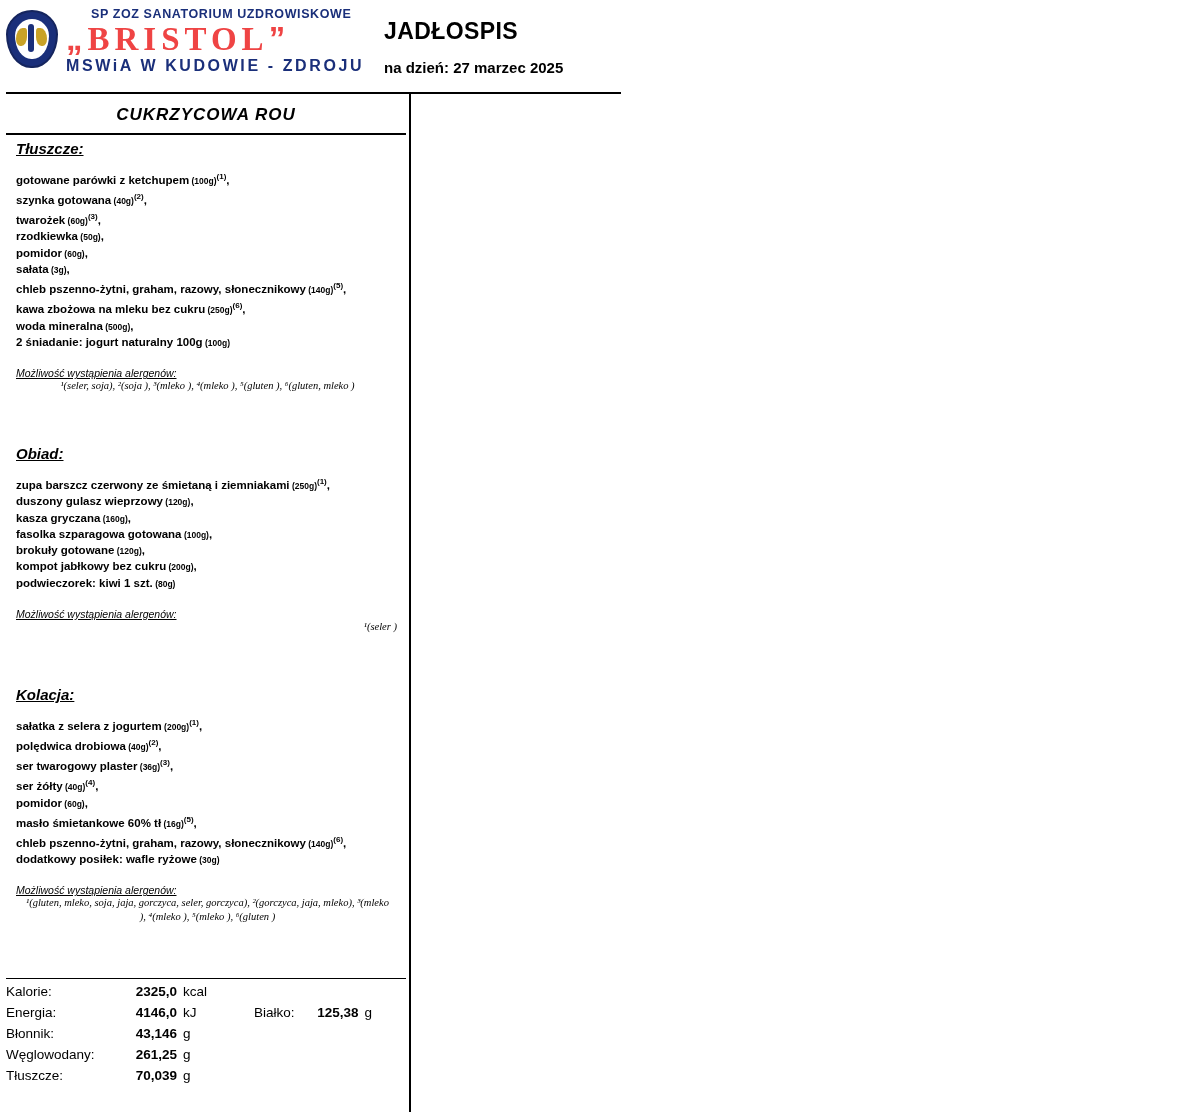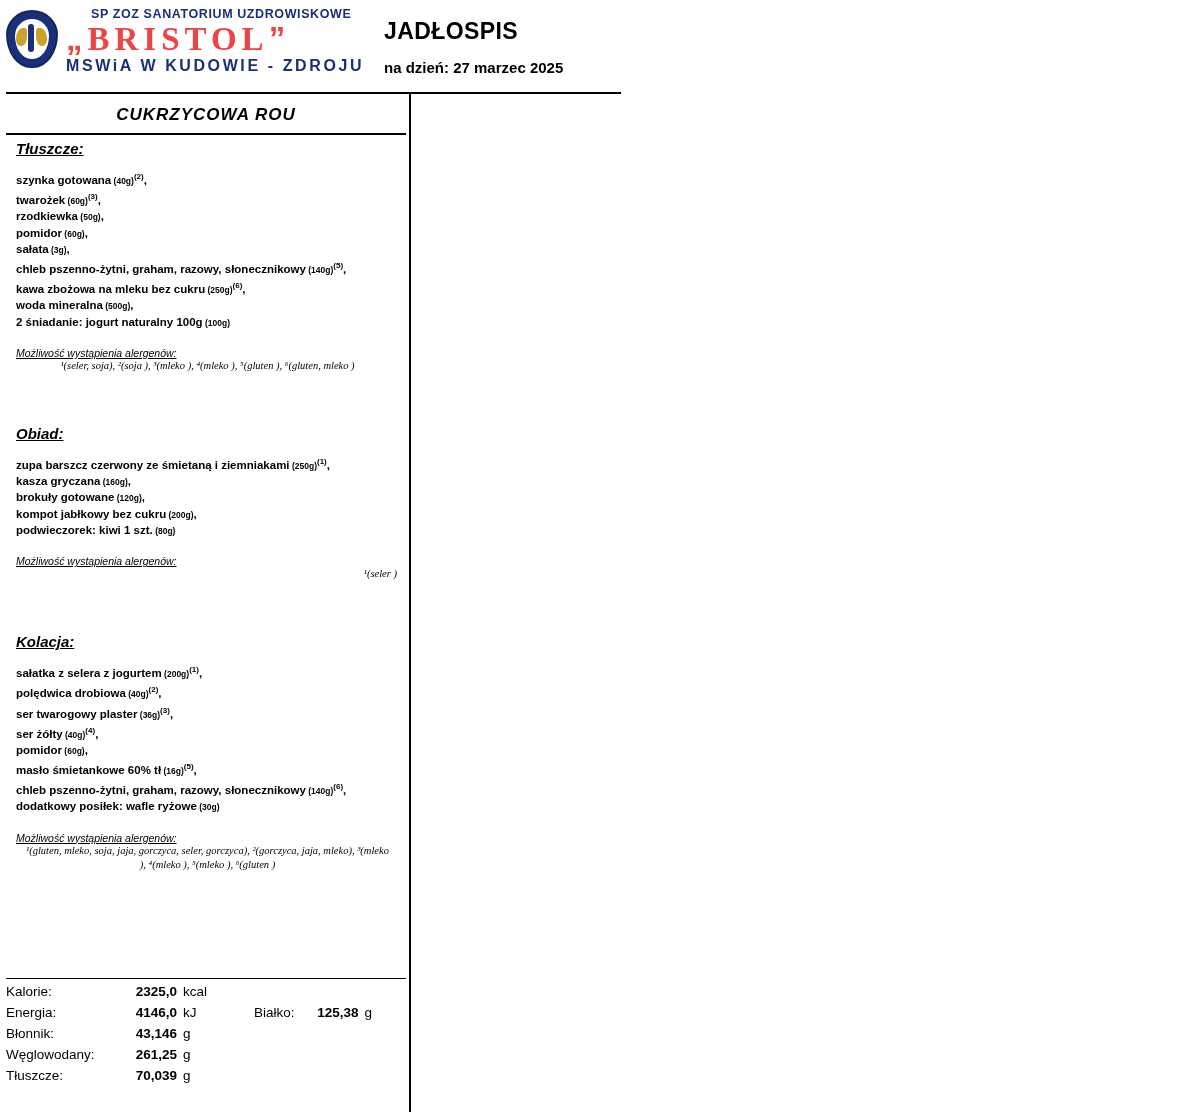--- a/index.html
+++ b/index.html
@@ -258,39 +258,42 @@
 
 <div class="hr-top"></div>
 <div class="diet-name">CUKRZYCOWA ROU</div>
 <div class="hr-under-diet"></div>
 <div class="v-divider"></div>
 
 <div class="meals" id="meals-container">
     <div class="meal">
       <div class="meal-title">Tłuszcze:</div>
       <div class="meal-items">
+        <div class="item"><span>gotowane parówki z ketchupem</span><span class="wt"> (100g)</span><sup>(1)</sup><span>,</span></div>
         <div class="item"><span>szynka gotowana</span><span class="wt"> (40g)</span><sup>(2)</sup><span>,</span></div>
         <div class="item"><span>twarożek</span><span class="wt"> (60g)</span><sup>(3)</sup><span>,</span></div>
         <div class="item"><span>rzodkiewka</span><span class="wt"> (50g)</span><span>,</span></div>
         <div class="item"><span>pomidor</span><span class="wt"> (60g)</span><span>,</span></div>
         <div class="item"><span>sałata</span><span class="wt"> (3g)</span><span>,</span></div>
         <div class="item"><span>chleb pszenno-żytni, graham, razowy, słonecznikowy</span><span class="wt"> (140g)</span><sup>(5)</sup><span>,</span></div>
         <div class="item"><span>kawa zbożowa na mleku bez cukru</span><span class="wt"> (250g)</span><sup>(6)</sup><span>,</span></div>
         <div class="item"><span>woda mineralna</span><span class="wt"> (500g)</span><span>,</span></div>
         <div class="item"><span>2 śniadanie: jogurt naturalny 100g</span><span class="wt"> (100g)</span></div>
       </div>
       <div class="allerg-head">Możliwość wystąpienia alergenów:</div>
       <div class="allerg-body">¹(seler, soja), ²(soja ), ³(mleko ), ⁴(mleko ), ⁵(gluten ), ⁶(gluten, mleko )</div>
     </div>
     <div class="gap-1"></div>
     <div class="meal">
       <div class="meal-title">Obiad:</div>
       <div class="meal-items">
         <div class="item"><span>zupa barszcz czerwony ze śmietaną i ziemniakami</span><span class="wt"> (250g)</span><sup>(1)</sup><span>,</span></div>
+        <div class="item"><span>duszony gulasz wieprzowy</span><span class="wt"> (120g)</span><span>,</span></div>
         <div class="item"><span>kasza gryczana</span><span class="wt"> (160g)</span><span>,</span></div>
+        <div class="item"><span>fasolka szparagowa gotowana</span><span class="wt"> (100g)</span><span>,</span></div>
         <div class="item"><span>brokuły gotowane</span><span class="wt"> (120g)</span><span>,</span></div>
         <div class="item"><span>kompot jabłkowy bez cukru</span><span class="wt"> (200g)</span><span>,</span></div>
         <div class="item"><span>podwieczorek: kiwi 1 szt.</span><span class="wt"> (80g)</span></div>
       </div>
       <div class="allerg-head">Możliwość wystąpienia alergenów:</div>
       <div class="allerg-body right">¹(seler )</div>
     </div>
     <div class="gap-2"></div>
     <div class="meal">
       <div class="meal-title">Kolacja:</div>

